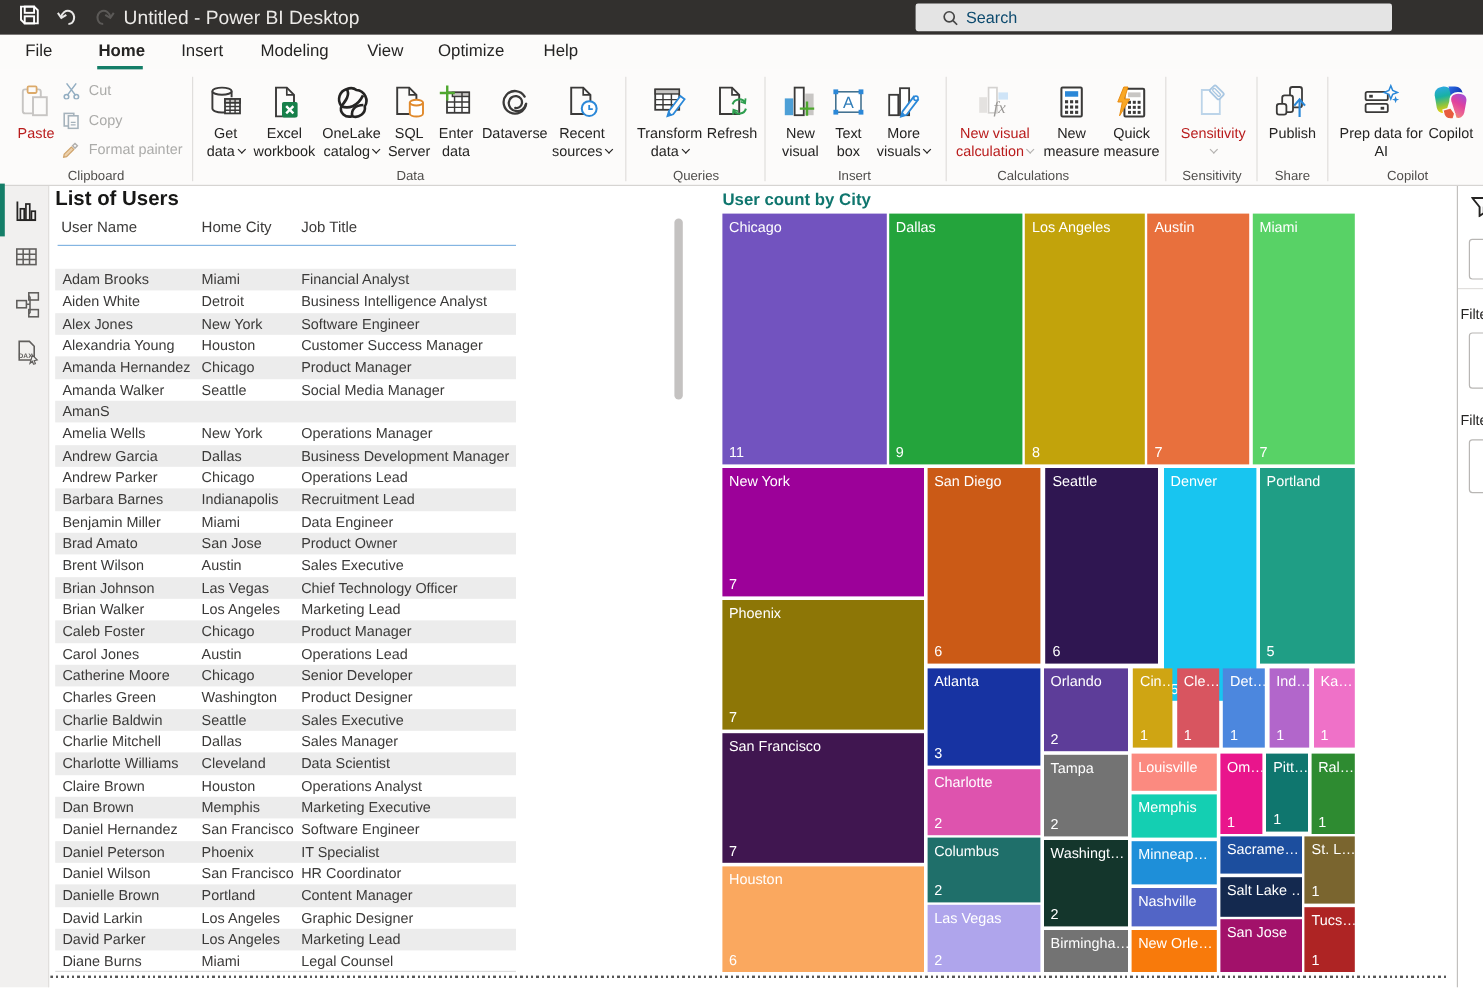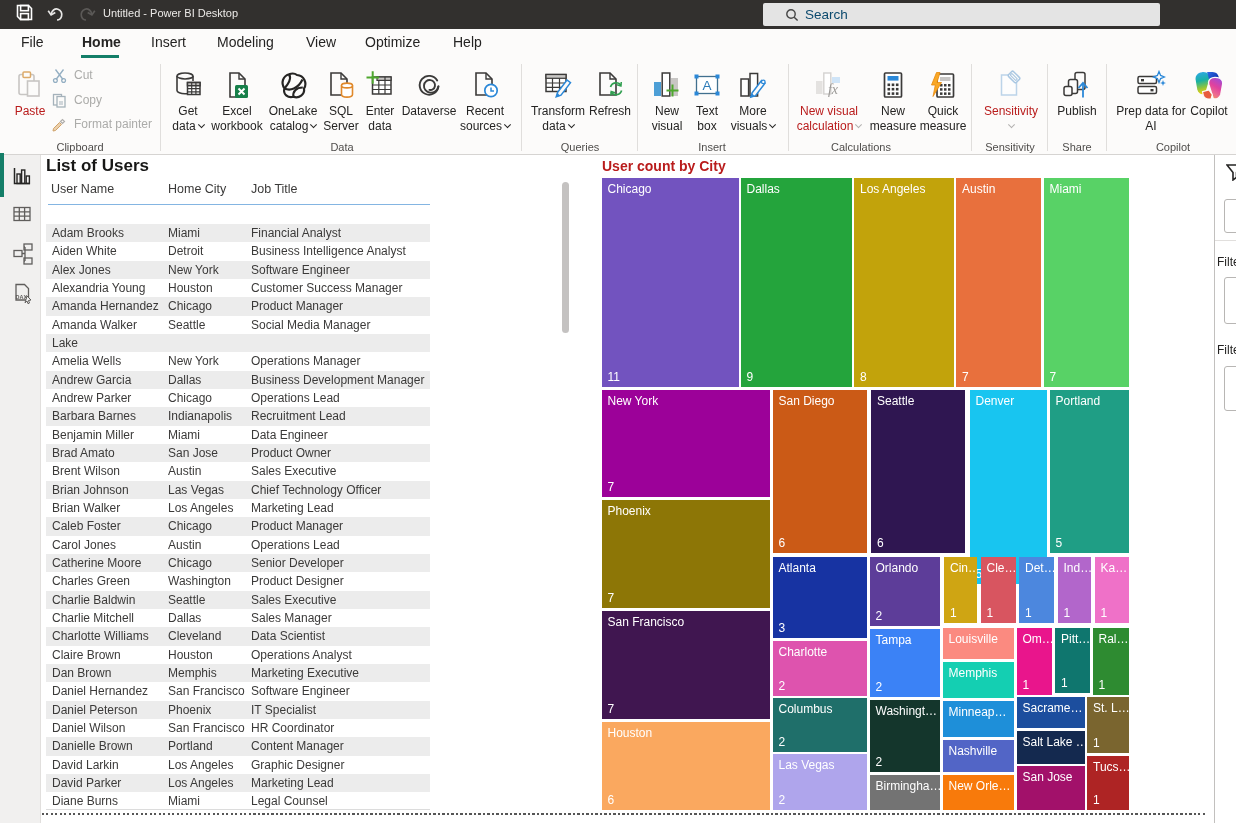--- a/index.html
+++ b/index.html
@@ -2,21 +2,21 @@
 <html><head>
 <meta charset="utf-8">
 <style>
 * { margin:0; padding:0; box-sizing:border-box; }
 html,body { width:1236px; height:823px; overflow:hidden; font-family:"Liberation Sans", sans-serif; background:#fff; }
 #app { position:relative; width:1236px; height:823px; background:#fff; }
 .abs { position:absolute; }
 
 
 #titlebar { position:absolute; left:0; top:0; width:1236px; height:29px; background:#32302e; }
-#titlebar .ttl { position:absolute; left:103px; top:7px; color:#eceae8; font-size:11px; }
+#titlebar .ttl { position:absolute; left:103px; top:7px; color:#eceae8; font-size:16px; }
 #search { position:absolute; left:763px; top:3px; width:397px; height:23px; background:#e4e4e4; border-radius:2px; }
 #search .stx { position:absolute; left:42px; top:4px; font-size:13.5px; color:#0c4a6e; }
 
 
 #menubar { position:absolute; left:0; top:29px; width:1236px; height:29px; background:#fcfbfa; }
 .mi { position:absolute; top:5px; font-size:14px; color:#252423; }
 #homeUnderline { position:absolute; left:81px; top:26px; width:38px; height:3px; background:#147e68; }
 
 
 #ribbon { position:absolute; left:0; top:58px; width:1236px; height:97px; background:#fcfbfa; border-bottom:1px solid #d6d4d2; }
@@ -48,21 +48,21 @@
 #rows { position:absolute; left:4px; top:69px; width:384px; }
 .tr { height:18.34px; font-size:12px; color:#3b3a39; white-space:nowrap; position:relative; }
 .tr:nth-child(odd) { background:#ececec; }
 .c1 { position:absolute; left:6px; top:2px; }
 .c2 { position:absolute; left:122px; top:2px; }
 .c3 { position:absolute; left:205px; top:2px; }
 #tblBottom { position:absolute; left:4px; top:653.5px; width:384px; height:1px; background:#dcdcdc; }
 #vscroll { position:absolute; left:520px; top:27px; width:7px; height:151px; background:#c4c2c1; border-radius:3.5px; }
 
 
-#tmTitle { position:absolute; left:560px; top:3px; font-size:14px; font-weight:bold; color:#b91c1c; }
+#tmTitle { position:absolute; left:560px; top:3px; font-size:14px; font-weight:bold; color:#0f766e; }
 .tile { position:absolute; color:#fff; font-size:12px; overflow:hidden; }
 .tile .nm { position:absolute; left:6px; top:4px; white-space:nowrap; }
 .tile .ct { position:absolute; left:6px; bottom:3px; }
 
 
 #rpanel { position:absolute; left:1215px; top:155px; width:21px; height:668px; background:#fff; }
 .rbox { position:absolute; left:9px; width:20px; border:1px solid #b8b6b4; border-radius:3px; background:#fff; }
 #rpline { position:absolute; left:0px; top:85px; width:21px; height:1px; background:#e1dfdd; }
 .rfil { position:absolute; left:2px; font-size:12px; color:#252423; white-space:nowrap; }
 </style>
@@ -426,21 +426,21 @@
           <span class="c1">Amanda Hernandez</span>
           <span class="c2">Chicago</span>
           <span class="c3">Product Manager</span>
         </div>
       <div class="tr">
           <span class="c1">Amanda Walker</span>
           <span class="c2">Seattle</span>
           <span class="c3">Social Media Manager</span>
         </div>
       <div class="tr">
-          <span class="c1">Lake</span>
+          <span class="c1">AmanS</span>
         </div>
       <div class="tr">
           <span class="c1">Amelia Wells</span>
           <span class="c2">New York</span>
           <span class="c3">Operations Manager</span>
         </div>
       <div class="tr">
           <span class="c1">Andrew Garcia</span>
           <span class="c2">Dallas</span>
           <span class="c3">Business Development Manager</span>
@@ -622,21 +622,21 @@
         <span class="ct">2</span>
       </div>
     <div class="tile" style="left:829px;top:234.5px;width:94px;height:163.5px;background:#2f1651">
         <span class="nm">Seattle</span>
         <span class="ct">6</span>
       </div>
     <div class="tile" style="left:827.5px;top:401.5px;width:70.5px;height:69px;background:#5d3d99">
         <span class="nm">Orlando</span>
         <span class="ct">2</span>
       </div>
-    <div class="tile" style="left:827.5px;top:473.5px;width:70.5px;height:68.5px;background:#3b82f6">
+    <div class="tile" style="left:827.5px;top:473.5px;width:70.5px;height:68.5px;background:#737373">
         <span class="nm">Tampa</span>
         <span class="ct">2</span>
       </div>
     <div class="tile" style="left:827.5px;top:545px;width:70.5px;height:72px;background:#14362c">
         <span class="nm">Washingt…</span>
         <span class="ct">2</span>
       </div>
     <div class="tile" style="left:827.5px;top:619.5px;width:70.5px;height:35.5px;background:#737373">
         <span class="nm">Birmingha…</span>
       </div>

